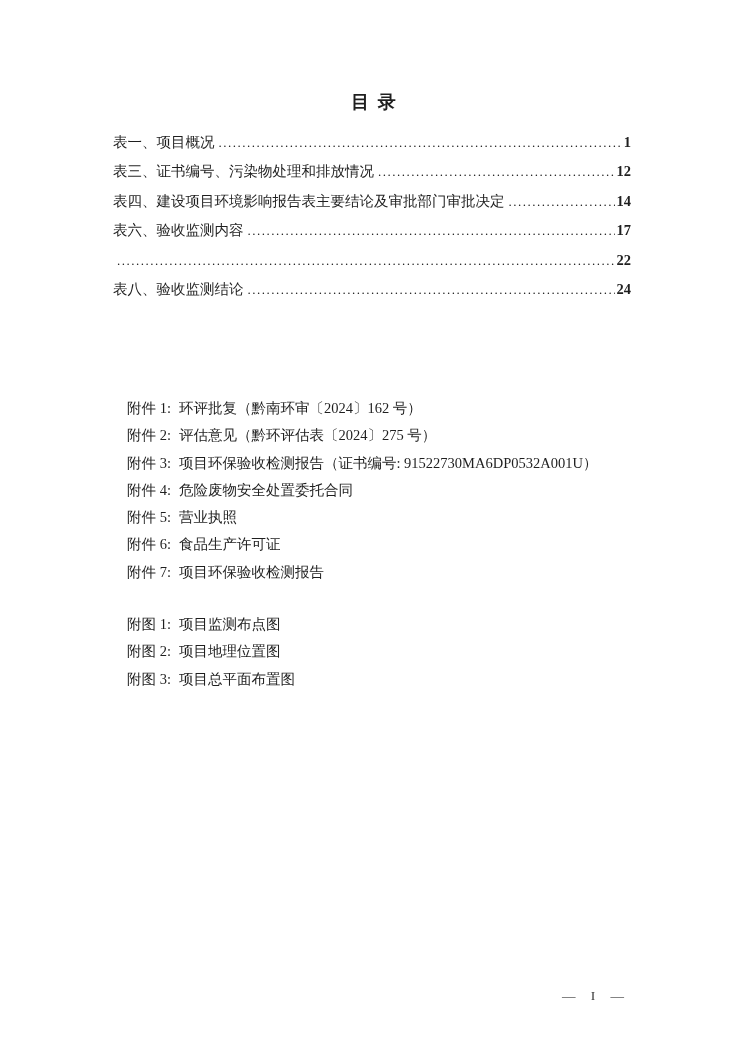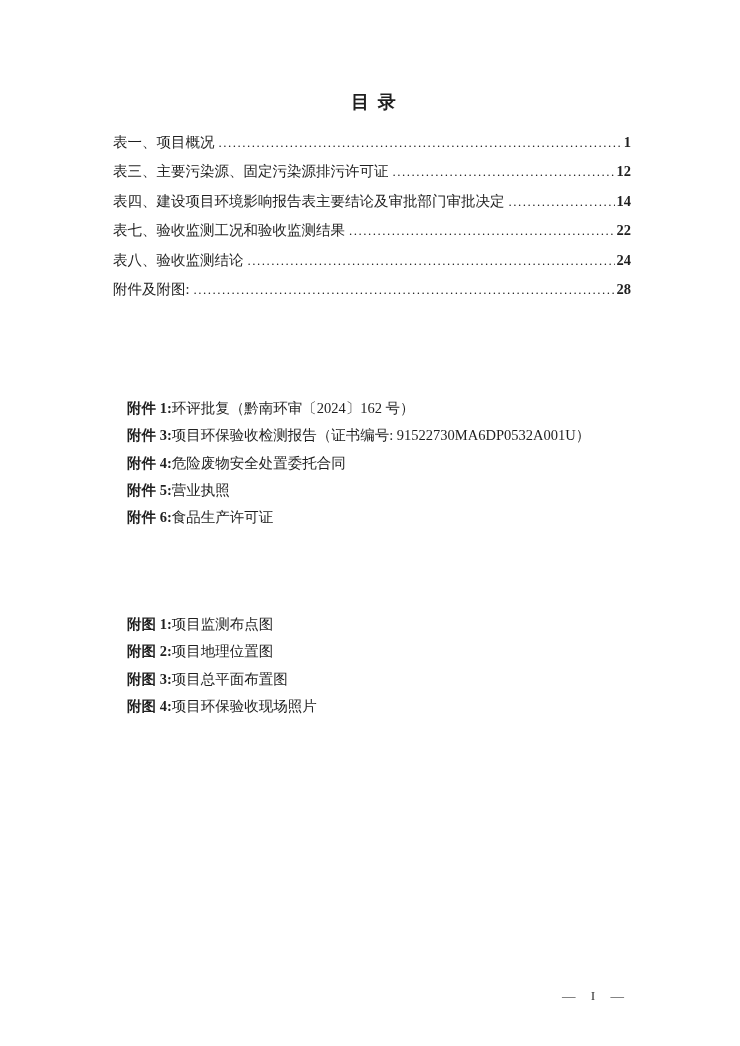--- a/index.html
+++ b/index.html
@@ -56,21 +56,21 @@
     left:127px;
     width:560px;
   }
   .attachments { top:395px; }
   .figures { top:611px; }
   .att-row {
     line-height:27.3px;
     font-size:14.5px;
     white-space:nowrap;
   }
-  .att-label { font-weight:bold; }
+  .att-label { font-weight:normal; margin-right:8px; }
   .page-footer {
     position:absolute;
     top:988px; left:523px;
     width:140px;
     text-align:center;
     font-size:13.5px;
     color:#3a3a3a;
     word-spacing:12px;
   }
 </style>
@@ -79,72 +79,74 @@
 
 <div class="doc-title">目 录</div>
 
 <div class="toc">
   <div class="toc-row">
     <span class="toc-label">表一、项目概况</span>
     <span class="toc-dots"></span>
     <span class="toc-page">1</span>
   </div>
   <div class="toc-row">
-    <span class="toc-label">表三、主要污染源、固定污染源排污许可证</span>
+    <span class="toc-label">表三、证书编号、污染物处理和排放情况</span>
     <span class="toc-dots"></span>
     <span class="toc-page">12</span>
   </div>
   <div class="toc-row">
     <span class="toc-label">表四、建设项目环境影响报告表主要结论及审批部门审批决定</span>
     <span class="toc-dots"></span>
     <span class="toc-page">14</span>
   </div>
   <div class="toc-row">
-    <span class="toc-label">表七、验收监测工况和验收监测结果</span>
+    <span class="toc-label">表六、验收监测内容</span>
+    <span class="toc-dots"></span>
+    <span class="toc-page">17</span>
+  </div>
+  <div class="toc-row">
     <span class="toc-dots"></span>
     <span class="toc-page">22</span>
   </div>
   <div class="toc-row">
     <span class="toc-label">表八、验收监测结论</span>
     <span class="toc-dots"></span>
     <span class="toc-page">24</span>
   </div>
-  <div class="toc-row">
-    <span class="toc-label">附件及附图:</span>
-    <span class="toc-dots"></span>
-    <span class="toc-page">28</span>
-  </div>
 </div>
 
 <div class="att-list attachments">
   <div class="att-row">
     <span class="att-label">附件 1:</span><span>环评批复（黔南环审〔2024〕162 号）</span>
+  </div>
+  <div class="att-row">
+    <span class="att-label">附件 2:</span><span>评估意见（黔环评估表〔2024〕275 号）</span>
   </div>
   <div class="att-row">
     <span class="att-label">附件 3:</span><span>项目环保验收检测报告（证书编号: 91522730MA6DP0532A001U）</span>
   </div>
   <div class="att-row">
     <span class="att-label">附件 4:</span><span>危险废物安全处置委托合同</span>
   </div>
   <div class="att-row">
     <span class="att-label">附件 5:</span><span>营业执照</span>
   </div>
   <div class="att-row">
     <span class="att-label">附件 6:</span><span>食品生产许可证</span>
   </div>
+  <div class="att-row">
+    <span class="att-label">附件 7:</span><span>项目环保验收检测报告</span>
+  </div>
 </div>
 
 <div class="att-list figures">
   <div class="att-row">
     <span class="att-label">附图 1:</span><span>项目监测布点图</span>
   </div>
   <div class="att-row">
     <span class="att-label">附图 2:</span><span>项目地理位置图</span>
   </div>
   <div class="att-row">
     <span class="att-label">附图 3:</span><span>项目总平面布置图</span>
   </div>
-  <div class="att-row">
-    <span class="att-label">附图 4:</span><span>项目环保验收现场照片</span>
-  </div>
 </div>
 
 <div class="page-footer">— I —</div>
 
 </body></html>

